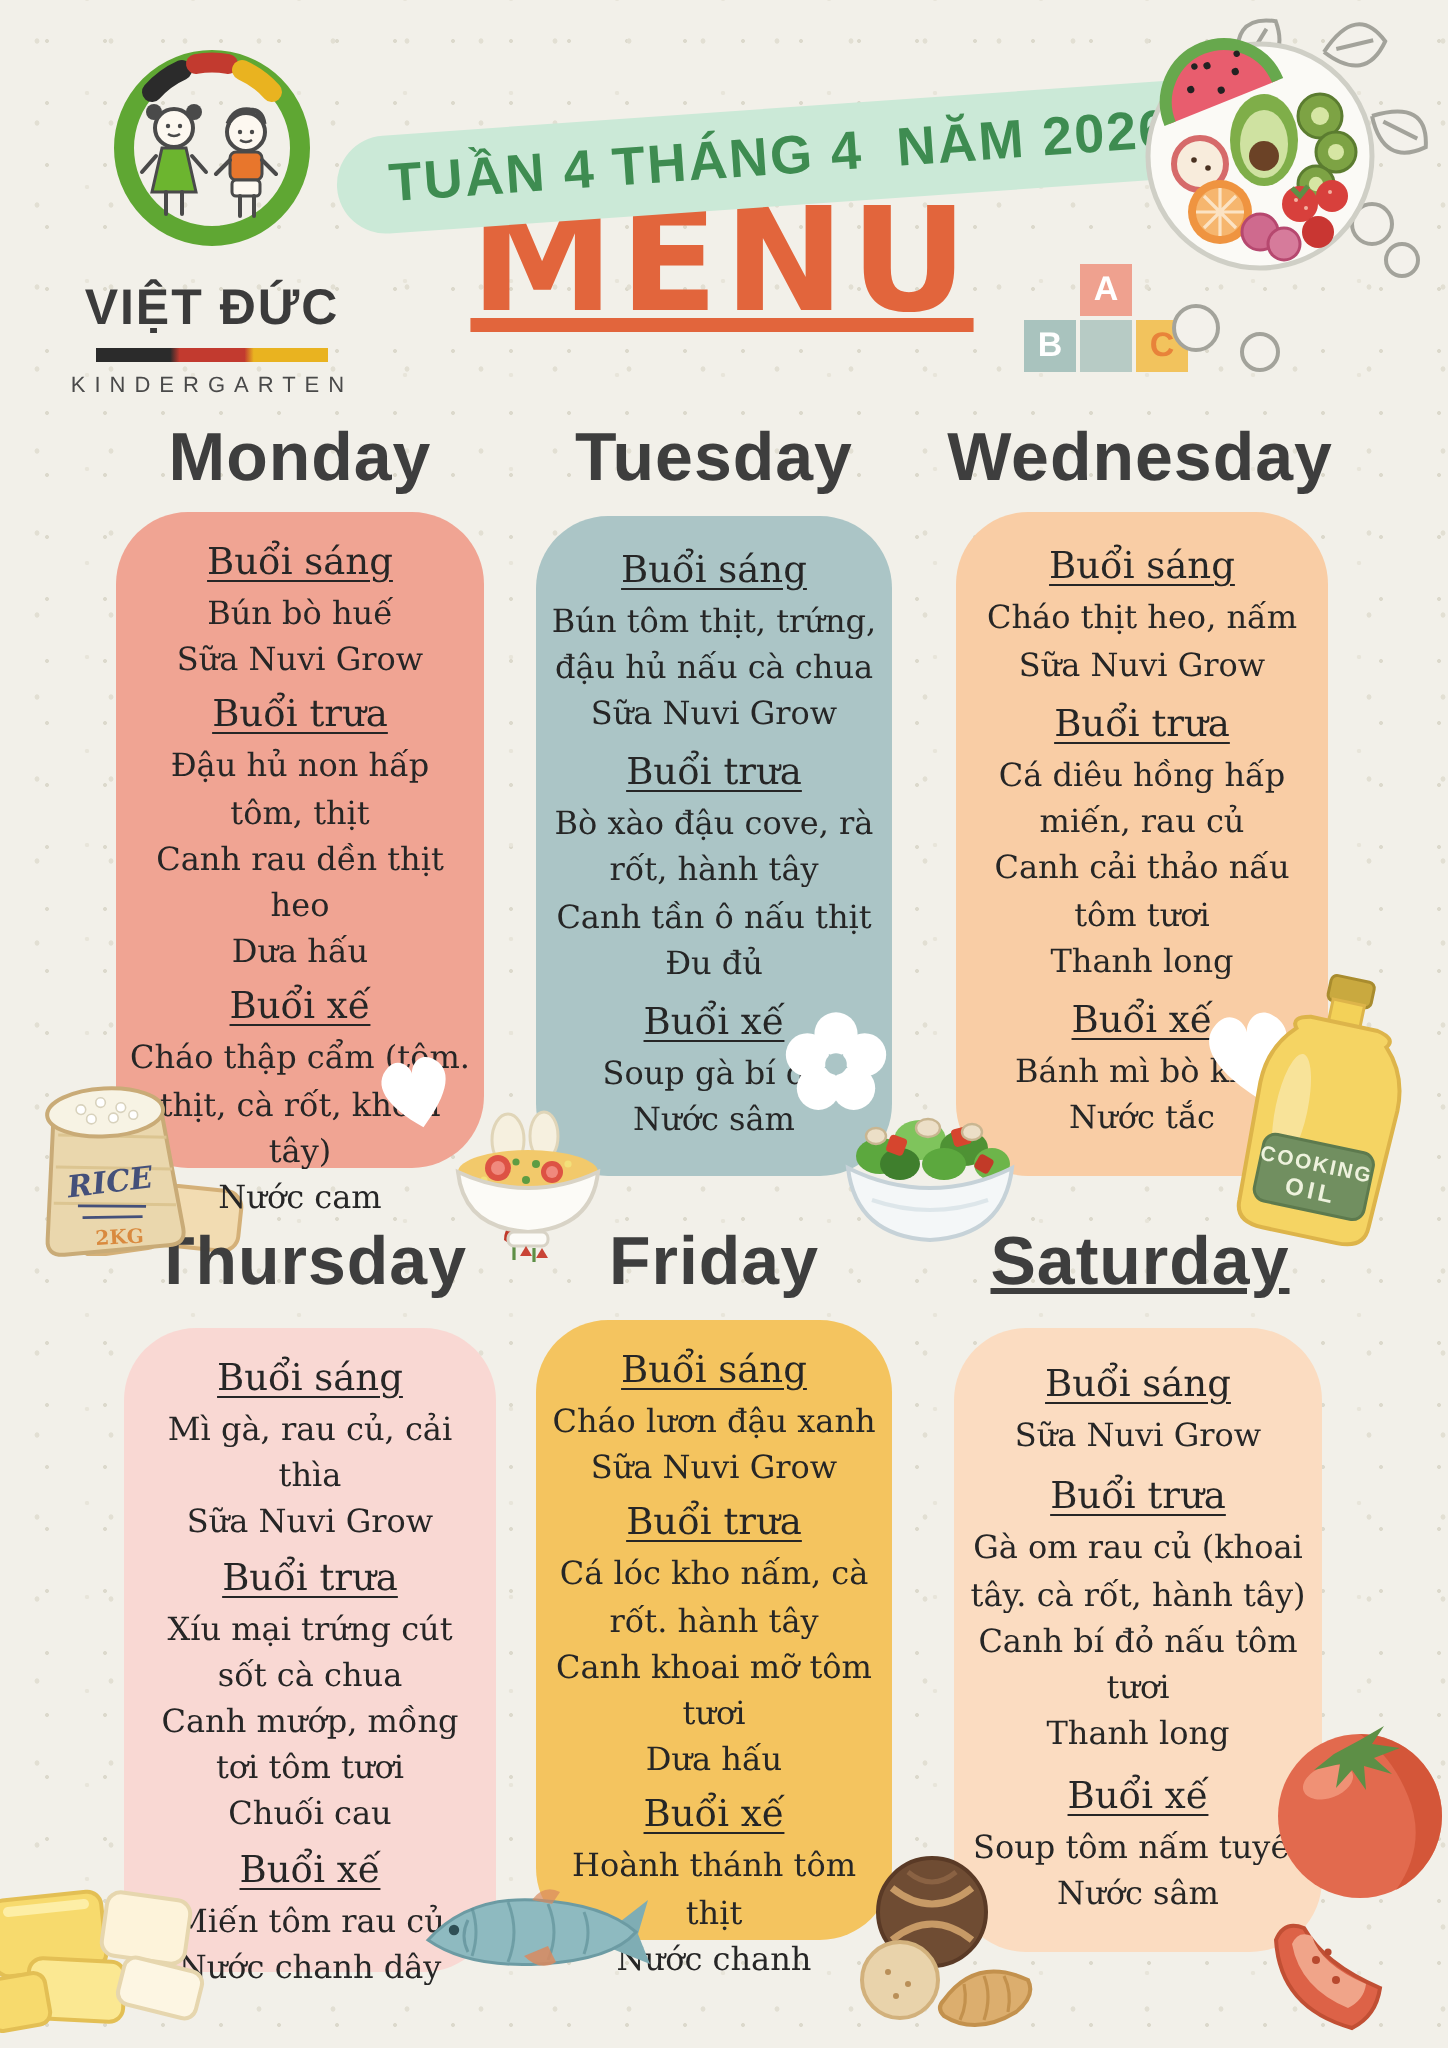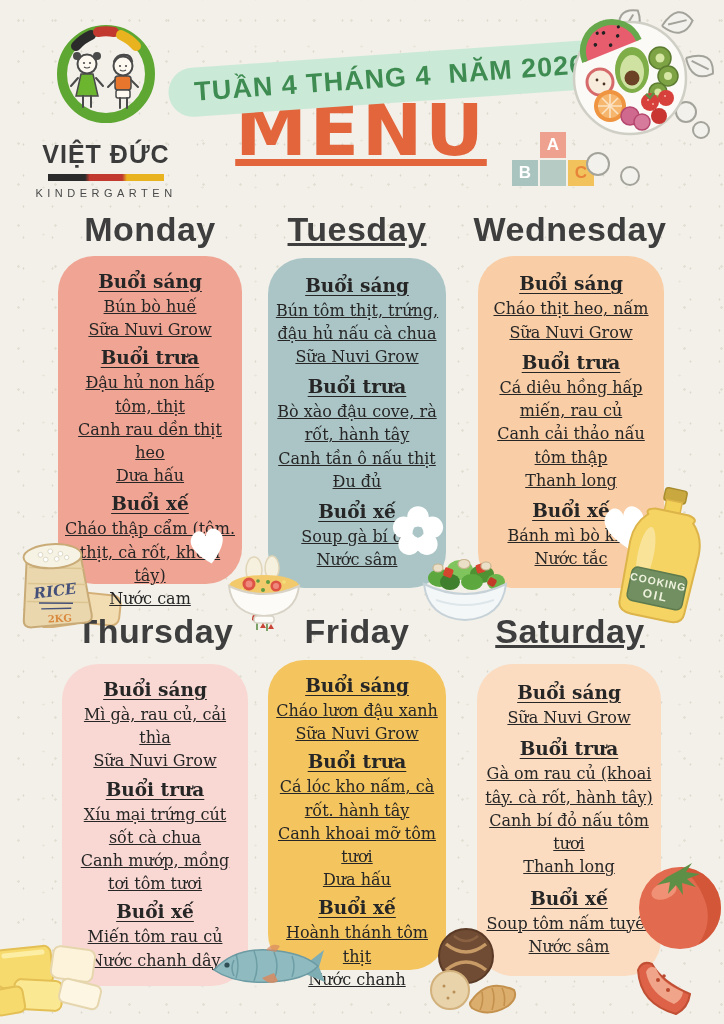--- a/index.html
+++ b/index.html
@@ -66,25 +66,25 @@
     font-size:34px;color:#3e3e3e;letter-spacing:0.5px;
   }
   .day-card{
     position:absolute;z-index:2;border-radius:36px;
     box-sizing:border-box;padding:12px 7px;
     display:flex;flex-direction:column;justify-content:space-evenly;
     text-align:center;color:#262626;
   }
   .sec{margin:3px 0;}
   .sec-title{
-    font-size:18.5px;font-weight:bold;
+    font-size:18.5px;font-weight:normal;
     text-decoration:underline;text-underline-offset:3px;
     margin-bottom:3px;
   }
-  .item{font-size:16px;line-height:1.45;text-decoration:underline;}
+  .item{font-size:16px;line-height:1.45;}
   
   .deco{position:absolute;z-index:5;}
   .deco svg{display:block;width:100%;height:100%;}
   .under{z-index:1;}
   .mid-z{z-index:4;}
 </style>
 </head>
 <body>
 
 <div id="poster">
@@ -186,21 +186,21 @@
           <circle cx="107" cy="96" r="1" fill="#f3b0a0"></circle>
         <path d="M88 94 L92 98 L96 93" stroke="#5e8f46" stroke-width="2.5" fill="none"></path>
       </g>
 
       <circle cx="72" cy="116" r="9" fill="#cf6a8e" stroke="#b6486f" stroke-width="1.5"></circle>
       <circle cx="84" cy="122" r="8" fill="#d67b9b" stroke="#b6486f" stroke-width="1.5"></circle>
     </svg>
   </div>
 
   <div class="day-title" style="left:58px;top:210px;width:184px;">Monday</div>
-  <div class="day-title" style="left:268px;top:210px;width:178px;text-decoration:underline;">Tuesday</div>
+  <div class="day-title" style="left:268px;top:210px;width:178px;">Tuesday</div>
   <div class="day-title" style="left:470px;top:210px;width:200px;">Wednesday</div>
   <div class="day-title" style="left:62px;top:612px;width:186px;">Thursday</div>
   <div class="day-title" style="left:268px;top:612px;width:178px;">Friday</div>
   <div class="day-title" style="left:470px;top:612px;width:200px;text-decoration:underline;">Saturday</div>
 
   <div class="day-card" style="left: 58px; top: 256px; width: 184px; height: 328px; background-color: rgb(240, 164, 147);">
     <div class="sec">
       <div class="sec-title">Buổi sáng</div>
       <div class="item">Bún bò huế</div>
       <div class="item">Sữa Nuvi Grow</div>
@@ -239,40 +239,41 @@
 
   <div class="day-card" style="left: 478px; top: 256px; width: 186px; height: 332px; background-color: rgb(249, 205, 165);">
     <div class="sec">
       <div class="sec-title">Buổi sáng</div>
       <div class="item">Cháo thịt heo, nấm</div>
       <div class="item">Sữa Nuvi Grow</div>
     </div>
     <div class="sec">
       <div class="sec-title">Buổi trưa</div>
       <div class="item">Cá diêu hồng hấp miến, rau củ</div>
-      <div class="item">Canh cải thảo nấu tôm thập</div>
+      <div class="item">Canh cải thảo nấu tôm tươi</div>
       <div class="item">Thanh long</div>
     </div>
     <div class="sec">
       <div class="sec-title">Buổi xế</div>
       <div class="item">Bánh mì bò kho</div>
       <div class="item">Nước tắc</div>
     </div>
   </div>
 
   <div class="day-card" style="left: 62px; top: 664px; width: 186px; height: 322px; background-color: rgb(249, 216, 211);">
     <div class="sec">
       <div class="sec-title">Buổi sáng</div>
       <div class="item">Mì gà, rau củ, cải thìa</div>
       <div class="item">Sữa Nuvi Grow</div>
     </div>
     <div class="sec">
       <div class="sec-title">Buổi trưa</div>
       <div class="item">Xíu mại trứng cút sốt cà chua</div>
       <div class="item">Canh mướp, mồng tơi tôm tươi</div>
+      <div class="item">Chuối cau</div>
     </div>
     <div class="sec">
       <div class="sec-title">Buổi xế</div>
       <div class="item">Miến tôm rau củ</div>
       <div class="item">Nước chanh dây</div>
     </div>
   </div>
 
   <div class="day-card" style="left: 268px; top: 660px; width: 178px; height: 310px; background-color: rgb(244, 196, 95);">
     <div class="sec">

